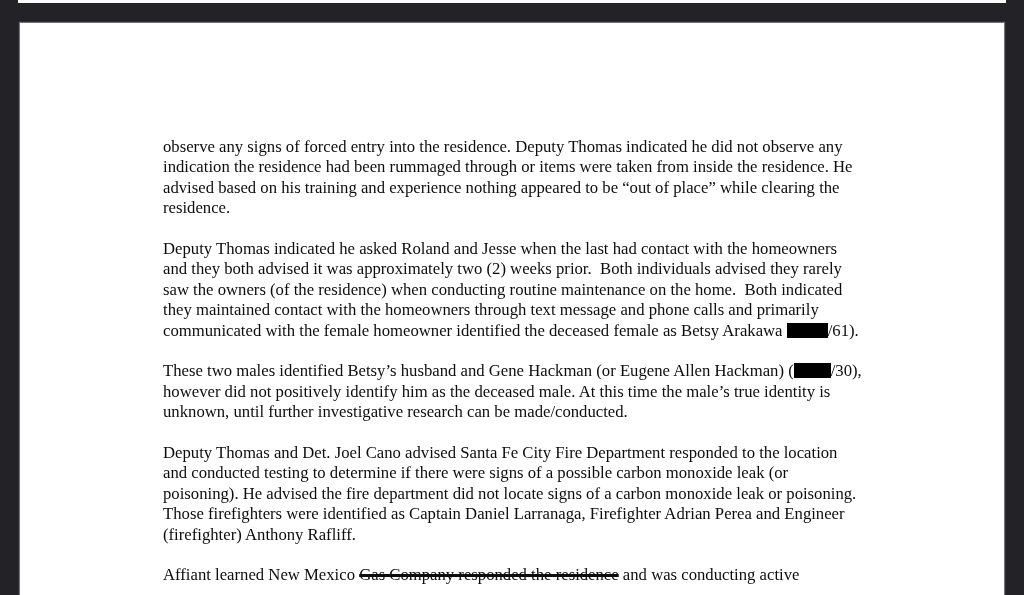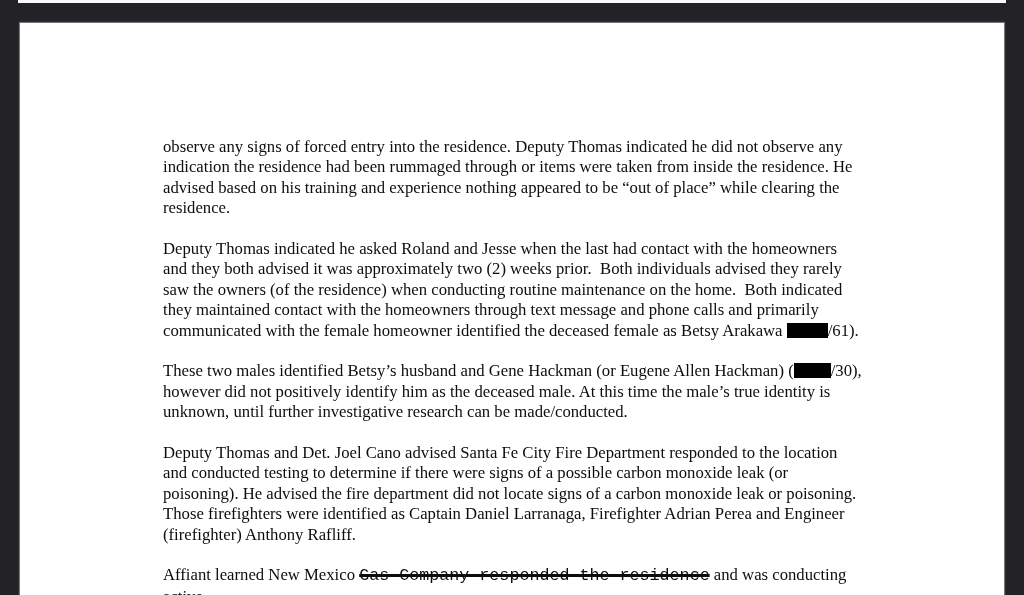--- a/index.html
+++ b/index.html
@@ -47,21 +47,20 @@
   .redaction {
     display: inline-block;
     height: 15px;
     background: #000000;
     vertical-align: -2px;
   }
   .struck {
     text-decoration: line-through;
     text-decoration-thickness: 2.5px;
     text-decoration-color: #0d0d0d;
-    font-family: Liberation Mono, monospace;
   }
 </style>
 </head>
 <body>
 
 <div class="prev-page-sliver"></div>
 
 <div class="page">
   <div class="doc-text"><p class="para"><span>observe any signs of forced entry into the residence. Deputy Thomas indicated he did not observe any indication the residence had been rummaged through or items were taken from inside the residence. He advised based on his training and experience nothing appeared to be “out of place” while clearing the residence.</span></p><p class="para"><span>Deputy Thomas indicated he asked Roland and Jesse when the last had contact with the homeowners and they both advised it was approximately two (2) weeks prior.  Both individuals advised they rarely saw the owners (of the residence) when conducting routine maintenance on the home.  Both indicated they maintained contact with the homeowners through text message and phone calls and primarily communicated with the female homeowner identified the deceased female as Betsy Arakawa </span><span class="redaction" style="width: 41px;"></span><span>/61).</span></p><p class="para"><span>These two males identified Betsy’s husband and Gene Hackman (or Eugene Allen Hackman) (</span><span class="redaction" style="width: 37px;"></span><span>/30), however did not positively identify him as the deceased male. At this time the male’s true identity is unknown, until further investigative research can be made/conducted.</span></p><p class="para"><span>Deputy Thomas and Det. Joel Cano advised Santa Fe City Fire Department responded to the location and conducted testing to determine if there were signs of a possible carbon monoxide leak (or poisoning). He advised the fire department did not locate signs of a carbon monoxide leak or poisoning.  Those firefighters were identified as Captain Daniel Larranaga, Firefighter Adrian Perea and Engineer (firefighter) Anthony Rafliff.</span></p><p class="para"><span>Affiant learned New Mexico </span><span class="struck">Gas Company responded the residence</span><span> and was conducting active</span></p></div>
 </div>

